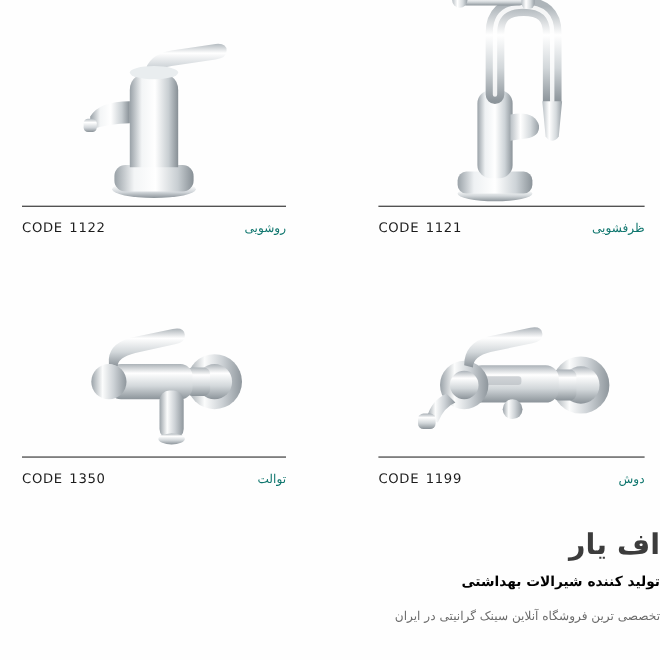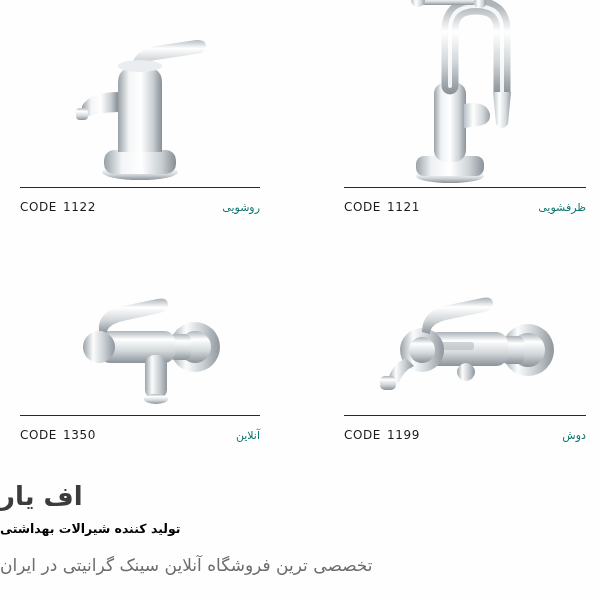--- a/index.html
+++ b/index.html
@@ -98,39 +98,39 @@
   }
   .caption .code .num { margin-left: 6px; }
 
   
   .footer {
     position: absolute;
     left: 0;
     right: 0;
     bottom: 0;
     height: 132px;
-    text-align: left;
+    text-align: right;
     direction: rtl;
   }
   .brand {
     font-size: 26px;
     font-weight: 700;
     color: #3c3c3c;
     letter-spacing: 5px;
     margin-top: 14px;
     line-height: 1.1;
   }
   .tagline {
     font-size: 12.5px;
     color: #000000;
     margin-top: 10px;
     font-weight: 700;
   }
   .subline {
-    font-size: 17px;
+    font-size: 11px;
     color: #6c6c6c;
     margin-top: 16px;
     line-height: 1.55;
     font-weight: 400;
   }
 
   
   svg.faucet { display: block; }
 </style>
 </head>
@@ -311,21 +311,21 @@
             <rect x="92" y="66" width="22" height="44" rx="9" fill="url(#chromeV4b)"></rect>
             <ellipse cx="103" cy="110" rx="12" ry="5" fill="url(#chromeV4)"></ellipse>
 
             <path d="M46 42 Q44 24 66 18 L104 10 Q114 8 115 15 Q116 22 106 24 L70 32 Q54 36 54 44 Z" fill="url(#chromeV4)"></path>
 
             <circle cx="46" cy="58" r="16" fill="url(#chromeV4b)"></circle>
           </svg>
         </div>
         <div class="rule"></div>
         <div class="caption">
-          <span class="name">آنلاین</span>
+          <span class="name">توالت</span>
           <span class="code">
             <span>CODE</span><span class="num"></span><span>1350</span>
           </span>
         </div>
       </div>
     </div>
 
   </div>
 
   <div class="footer">

